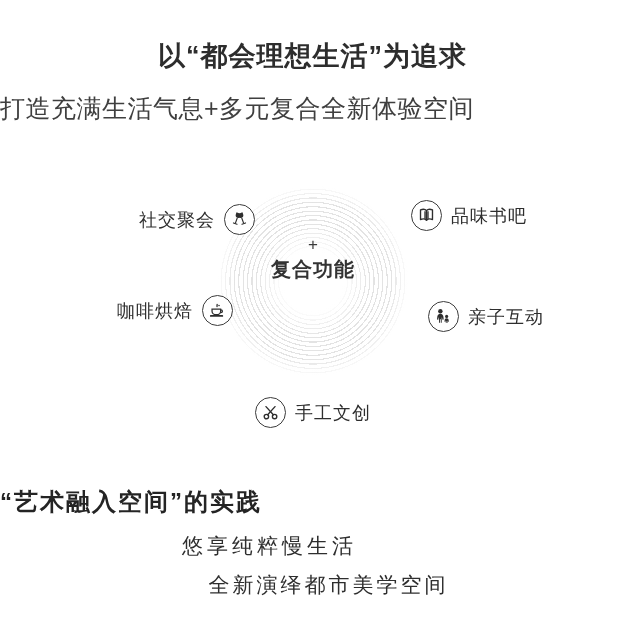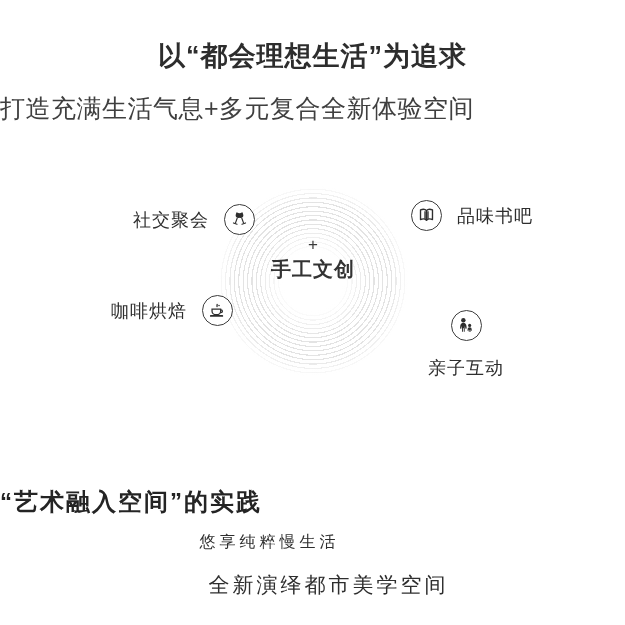--- a/index.html
+++ b/index.html
@@ -32,61 +32,61 @@
       radial-gradient(circle at center, rgba(255,255,255,0) 78px, rgba(255,255,255,0.9) 95px);
   }
   .center-text{
     position:absolute;left:218px;top:234px;width:190px;text-align:center;
     color:#333333;z-index:3;
   }
   .center-text .line{font-size:20px;font-weight:600;line-height:26px;letter-spacing:1px;}
   .center-text .plus{font-size:17px;font-weight:500;line-height:22px;color:#3a3a3a;}
 
   
-  .item{position:absolute;display:flex;align-items:center;gap:15px;z-index:4;}
+  .item{position:absolute;display:flex;align-items:center;gap:9px;z-index:4;}
   .item .label{font-size:18px;font-weight:500;color:#2e2e2e;letter-spacing:1px;white-space:nowrap;}
   .icon-circle{
     width:31px;height:31px;border:1.5px solid #3c3c3c;border-radius:50%;
     display:flex;align-items:center;justify-content:center;background:#fff;box-sizing:border-box;
     flex:0 0 auto;
   }
   .icon-circle svg{display:block;}
 
   .item-social{top:204px;right:415px;}
   .item-book{top:200px;left:411px;}
   .item-coffee{top:295px;right:437px;}
-  .item-kids{top:310px;left:428px;flex-direction:column;}
+  .item-kids{top:301px;left:428px;}
   .item-craft{top:397px;left:255px;}
 
   .footer-line1{
     position:absolute;top:486px;left:0;width:625px;text-align:left;
     font-size:24px;font-weight:700;color:#242424;letter-spacing:2px;
   }
   .footer-line2{
     position:absolute;top:532px;left:0;width:539px;text-align:center;
-    font-size:16px;font-weight:500;color:#2e2e2e;letter-spacing:4px;
+    font-size:21px;font-weight:500;color:#2e2e2e;letter-spacing:4px;
   }
   .footer-line3{
     position:absolute;top:571px;left:16px;width:625px;text-align:center;
     font-size:21px;font-weight:400;color:#2e2e2e;letter-spacing:3px;
   }
 </style>
 </head>
 <body>
 
 <div class="page">
 
   <div class="title">以“都会理想生活”为追求</div>
   <div class="subtitle">打造充满生活气息+多元复合全新体验空间</div>
 
   <div class="rings"></div>
 
   <div class="center-text">
     <div class="plus">+</div>
-    <div class="line">手工文创</div>
+    <div class="line">复合功能</div>
   </div>
 
   <div class="item item-social">
     <span class="label">社交聚会</span>
     <span class="icon-circle">
       <svg width="21" height="21" viewBox="0 0 20 20">
         <g fill="#2e2e2e" stroke="#2e2e2e" stroke-width="1.1" stroke-linecap="round">
           <g transform="rotate(20 7 11)">
             <path stroke="none" d="M4.5 3.6 h5 v1.7 a2.5 2.9 0 0 1 -5 0 Z"></path>
             <line x1="7" y1="8.7" x2="7" y2="13.4"></line>
@@ -131,18 +131,29 @@
       <svg width="21" height="21" viewBox="0 0 20 20" fill="#2e2e2e">
         <circle cx="7" cy="5" r="2.1"></circle>
         <path d="M7 7.4 C5.2 7.4 4.2 8.7 4.05 10.5 L3.8 12.9 L5 13.1 L5.4 11 L5.7 11 L5.7 16 L6.6 16 L6.6 12.6 L7.4 12.6 L7.4 16 L8.3 16 L8.3 11 L8.6 11 L9 13.1 L10.2 12.9 L9.95 10.5 C9.8 8.7 8.8 7.4 7 7.4 Z"></path>
         <circle cx="13" cy="9.9" r="1.5"></circle>
         <path d="M13 11.7 C11.8 11.7 11.1 12.5 11.05 13.7 L10.95 15 L11.85 15.1 L12.05 13.9 L12.2 13.9 L12.2 16.2 L12.8 16.2 L12.8 14.6 L13.2 14.6 L13.2 16.2 L13.8 16.2 L13.8 13.9 L13.95 13.9 L14.15 15.1 L15.05 15 L14.95 13.7 C14.9 12.5 14.2 11.7 13 11.7 Z"></path>
       </svg>
     </span>
     <span class="label">亲子互动</span>
   </div>
 
+  <div class="item item-craft">
+    <span class="icon-circle">
+      <svg width="21" height="21" viewBox="0 0 20 20" fill="none" stroke="#2e2e2e" stroke-width="1.3" stroke-linecap="round">
+        <circle cx="6.1" cy="13.9" r="2.1"></circle>
+        <circle cx="13.9" cy="13.9" r="2.1"></circle>
+        <line x1="7.3" y1="12.2" x2="14.3" y2="4.4"></line>
+        <line x1="12.7" y1="12.2" x2="5.7" y2="4.4"></line>
+      </svg>
+    </span>
+    <span class="label">手工文创</span>
+  </div>
 
   <div class="footer-line1">“艺术融入空间”的实践</div>
   <div class="footer-line2">悠享纯粹慢生活</div>
   <div class="footer-line3">全新演绎都市美学空间</div>
 
 </div>
 
 </body></html>

